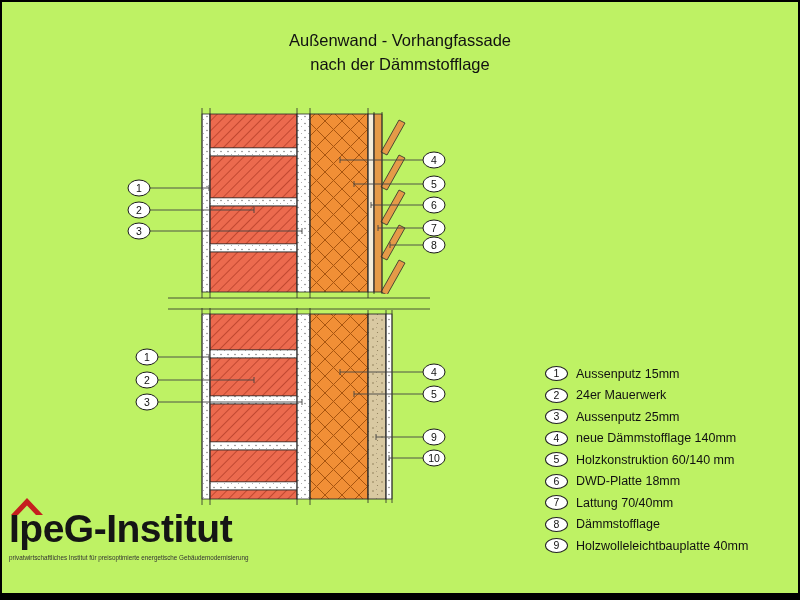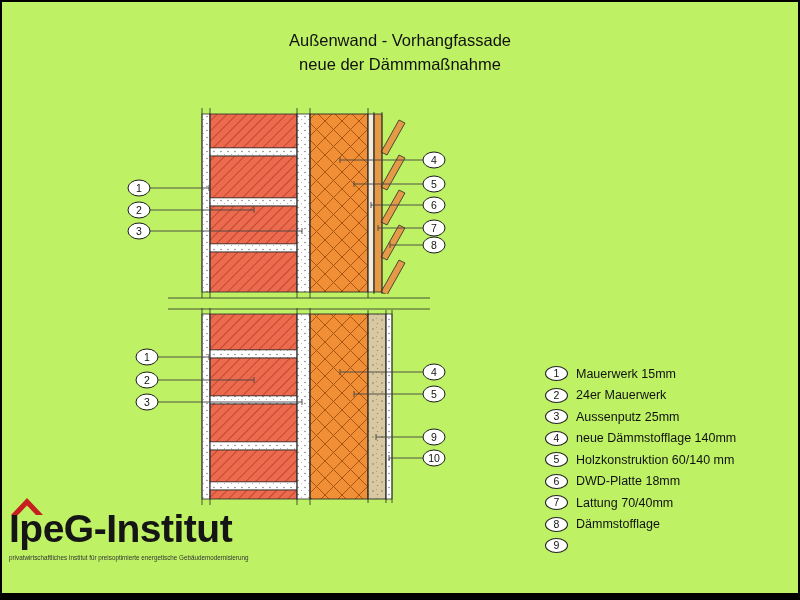--- a/index.html
+++ b/index.html
@@ -33,21 +33,21 @@
   .callout line    { stroke:#444; stroke-width:0.9; }
   .callout text    { font-family:"Liberation Sans", sans-serif; font-size:10.5px; fill:#111; text-anchor:middle; }
 </style>
 </head>
 <body>
 
 <div class="page">
 
   <div class="title">
     <div>Außenwand - Vorhangfassade</div>
-    <div>neue der Dämmmaßnahme</div>
+    <div>nach der Dämmstofflage</div>
   </div>
 
   <svg class="drawing" viewBox="0 0 800 600">
     <defs>
       <pattern id="hatchBrick" width="7" height="7" patternUnits="userSpaceOnUse" patternTransform="rotate(45)">
         <rect width="7" height="7" fill="#ec6a4e"></rect>
         <line x1="0" y1="0" x2="0" y2="7" stroke="#9e2b18" stroke-width="1.1"></line>
       </pattern>
       <pattern id="insuX" width="17" height="17" patternUnits="userSpaceOnUse">
         <rect width="17" height="17" fill="#f18f36"></rect>
@@ -226,21 +226,21 @@
       <line x1="421" y1="456" x2="387" y2="456"></line>
         <line x1="387" y1="453" x2="387" y2="459"></line>
       <ellipse cx="432" cy="456" rx="11" ry="8"></ellipse>
       <text x="432" y="459.5">10</text>
     </g>
   </svg>
 
   <div class="legend">
     <div class="lrow">
       <span class="lnum">1</span>
-      <span class="llabel">Mauerwerk 15mm</span>
+      <span class="llabel">Aussenputz 15mm</span>
     </div>
     <div class="lrow">
       <span class="lnum">2</span>
       <span class="llabel">24er Mauerwerk</span>
     </div>
     <div class="lrow">
       <span class="lnum">3</span>
       <span class="llabel">Aussenputz 25mm</span>
     </div>
     <div class="lrow">
@@ -258,20 +258,21 @@
     <div class="lrow">
       <span class="lnum">7</span>
       <span class="llabel">Lattung 70/40mm</span>
     </div>
     <div class="lrow">
       <span class="lnum">8</span>
       <span class="llabel">Dämmstofflage</span>
     </div>
     <div class="lrow">
       <span class="lnum">9</span>
+      <span class="llabel">Holzwolleleichtbauplatte 40mm</span>
     </div>
   </div>
 
   <div class="logo">
     <svg class="logo-roof" width="32" height="17" viewBox="0 0 32 17">
       <polygon points="0,17 16,0 32,17 25,17 16,7.5 7,17" fill="#c51f1f"></polygon>
     </svg>
     <div class="logo-text">IpeG-Institut</div>
     <div class="tagline">privatwirtschaftliches Institut für preisoptimierte energetische Gebäudemodernisierung</div>
   </div>

